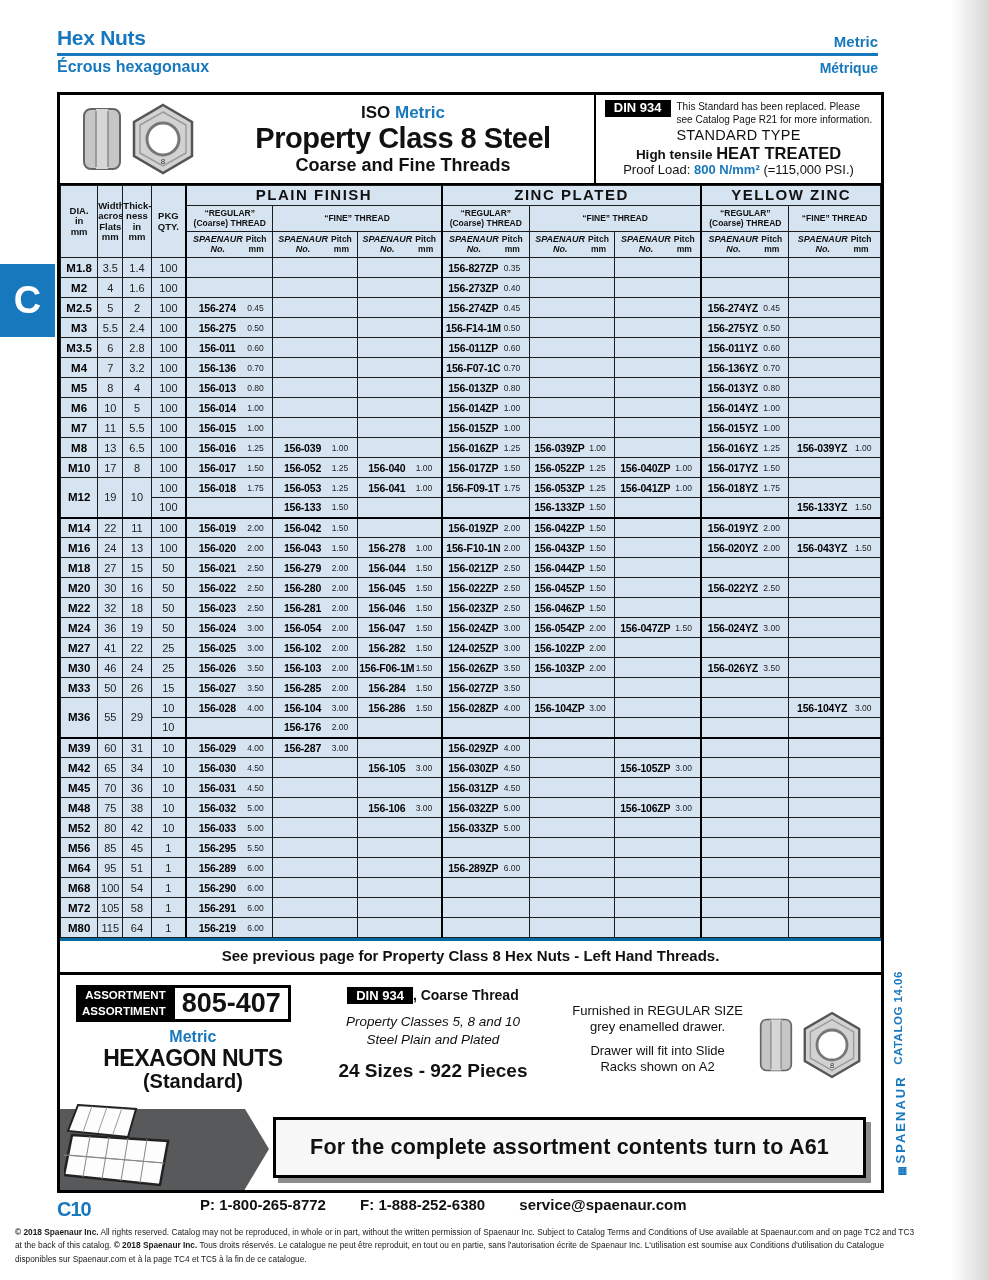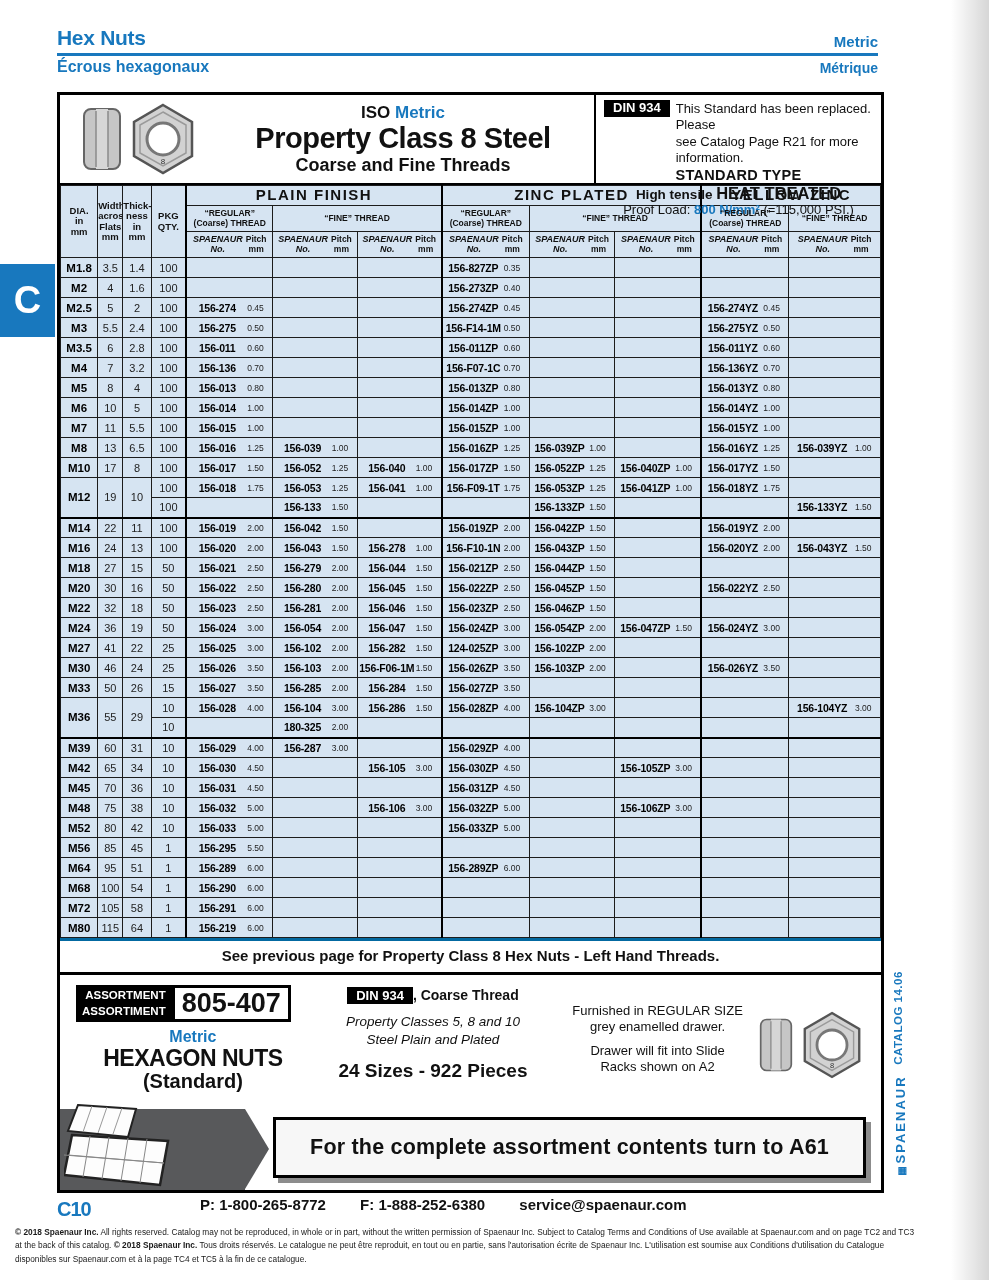--- a/index.html
+++ b/index.html
@@ -27,22 +27,22 @@
   .nut-images{width:152px;display:flex;align-items:center;justify-content:center;gap:8px;padding-left:6px;box-sizing:border-box;}
   .titles{flex:1;text-align:center;line-height:1.12;}
   .t-iso{font-size:17px;font-weight:bold;}
   .t-iso .blue{color:#1878BE;}
   .t-big{font-size:29px;font-weight:bold;letter-spacing:-0.5px;}
   .t-sub{font-size:18px;font-weight:bold;}
   .din-block{width:287px;border-left:2px solid #000;height:100%;box-sizing:border-box;
     padding:5px 8px 4px 8px;text-align:center;line-height:1.15;}
   .din-row{display:flex;align-items:flex-start;justify-content:center;gap:6px;margin-bottom:1px;}
   .din-badge{background:#000;color:#fff;font-weight:bold;font-size:13px;padding:1px 9px;white-space:nowrap;}
-  .din-note{font-size:13px;text-align:left;white-space:pre-line;line-height:1.25;padding-top:1px;}
-  .t-std{font-size:14.5px;font-weight:bold;letter-spacing:0.3px;}
+  .din-note{font-size:10px;text-align:left;white-space:pre-line;line-height:1.25;padding-top:1px;}
+  .t-std{font-size:14.5px;font-weight:normal;letter-spacing:0.3px;}
   .t-ht{font-size:13.5px;font-weight:bold;}
   .t-ht .ht-big{font-size:16.5px;}
   .t-proof{font-size:13px;}
   .t-proof .pv{color:#1878BE;font-weight:bold;}
   
   table{border-collapse:collapse;width:100%;table-layout:fixed;background:#D6E4F2;}
   th,td{border:1px solid #1c1c1c;padding:0;overflow:hidden;white-space:nowrap;box-sizing:border-box;}
   thead th{font-size:9px;line-height:1.1;white-space:pre-line;font-weight:bold;vertical-align:middle;}
   .hgroup{font-size:15px;letter-spacing:1.5px;height:20px;}
   .hleft{font-size:9.5px;}
@@ -1065,21 +1065,21 @@
                 <span class="no">156-104YZ</span>
                 <span class="pit2">3.00</span>
               </div>
             </td>
           </tr>
           <tr>
             <td>10</td>
             <td class="pc bL2"></td>
             <td class="pc">
               <div class="pw">
-                <span class="no">180-325</span>
+                <span class="no">156-176</span>
                 <span class="pit2">2.00</span>
               </div>
             </td>
             <td class="pc"></td>
             <td class="pc bL2"></td>
             <td class="pc"></td>
             <td class="pc"></td>
             <td class="pc bL2"></td>
             <td class="pc"></td>
           </tr>

